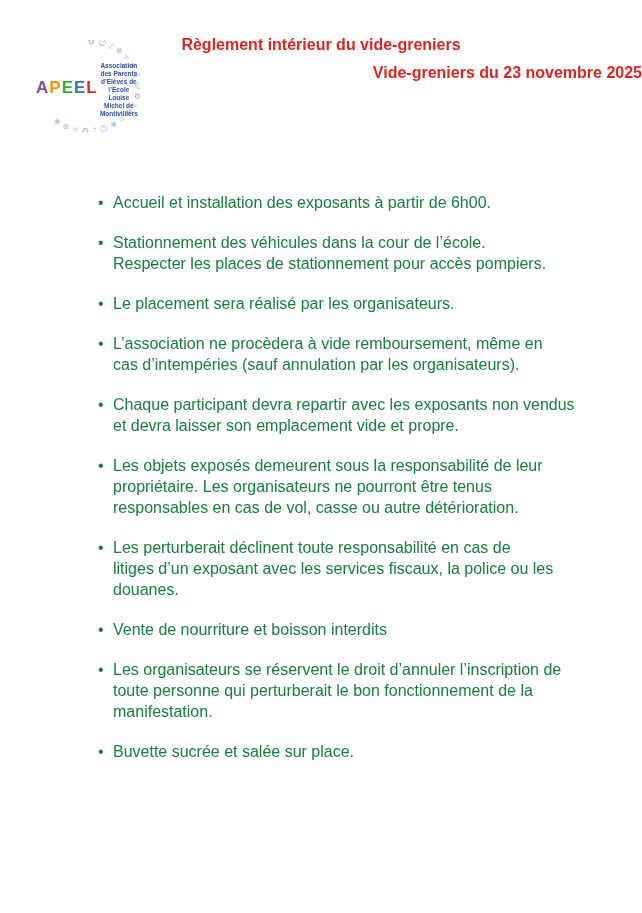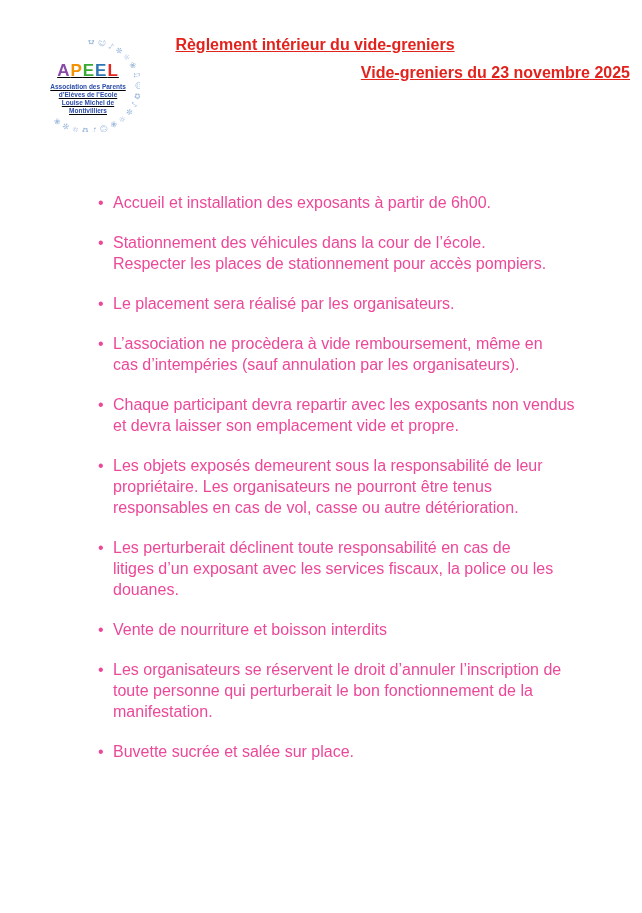--- a/index.html
+++ b/index.html
@@ -30,26 +30,25 @@
     top: 0;
   }
   .ring-text {
     font-family: "DejaVu Sans", sans-serif;
     font-size: 8px;
   }
   .logo-center {
     position: absolute;
     inset: 0;
     display: flex;
-    flex-direction: column;
+    flex-direction: row;
     align-items: center;
     justify-content: center;
     padding-top: 4px;
     text-align: center;
-    text-decoration: underline;
   }
   .apeel {
     font-size: 17px;
     font-weight: bold;
     letter-spacing: 1px;
     line-height: 18px;
   }
   .assoc {
     margin-top: 3px;
     font-size: 6.5px;
@@ -59,36 +58,35 @@
 
   
   .titles {
     padding-top: 35px;
     text-align: center;
     font-weight: bold;
     font-size: 16px;
   }
   .title-line {
     line-height: 20px;
-    margin: 0 12px 8px 0;
-    text-decoration: underline;
+    margin: 0 0 8px 0;
   }
 
   
   .rules {
     position: absolute;
     left: 97px;
     top: 192px;
     width: 525px;
     margin: 0;
     padding: 0;
     list-style: none;
     font-size: 16px;
     line-height: 21px;
-    color: #ec4899;
+    color: #15803d;
   }
   .rules li {
     position: relative;
     padding-left: 16px;
     margin-bottom: 19px;
     white-space: pre-line;
   }
   .rules li::before {
     content: "\2022";
     position: absolute;

